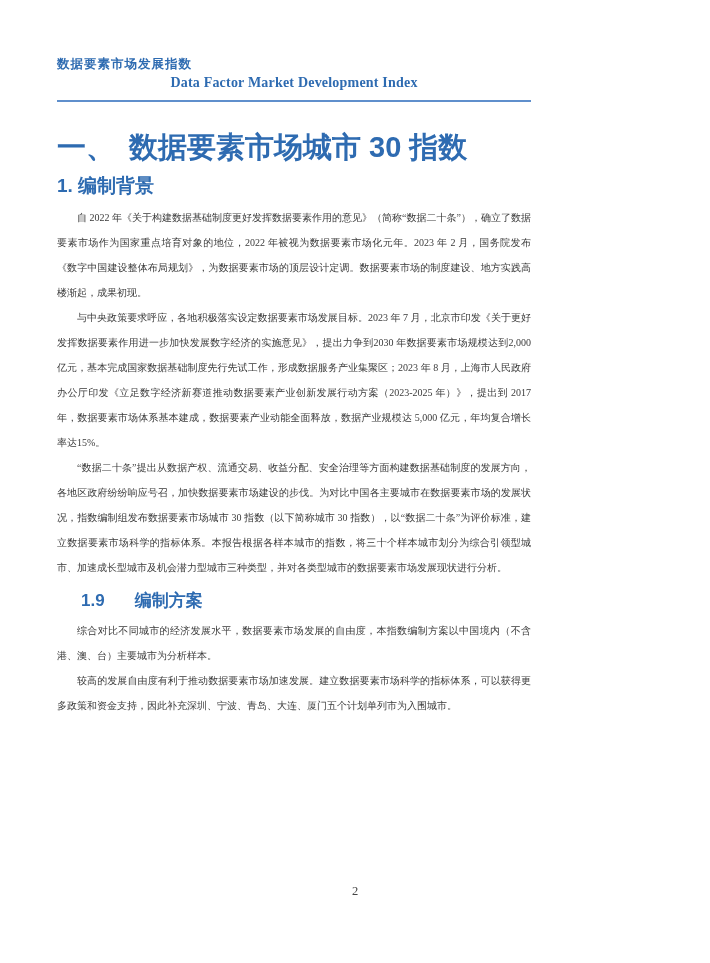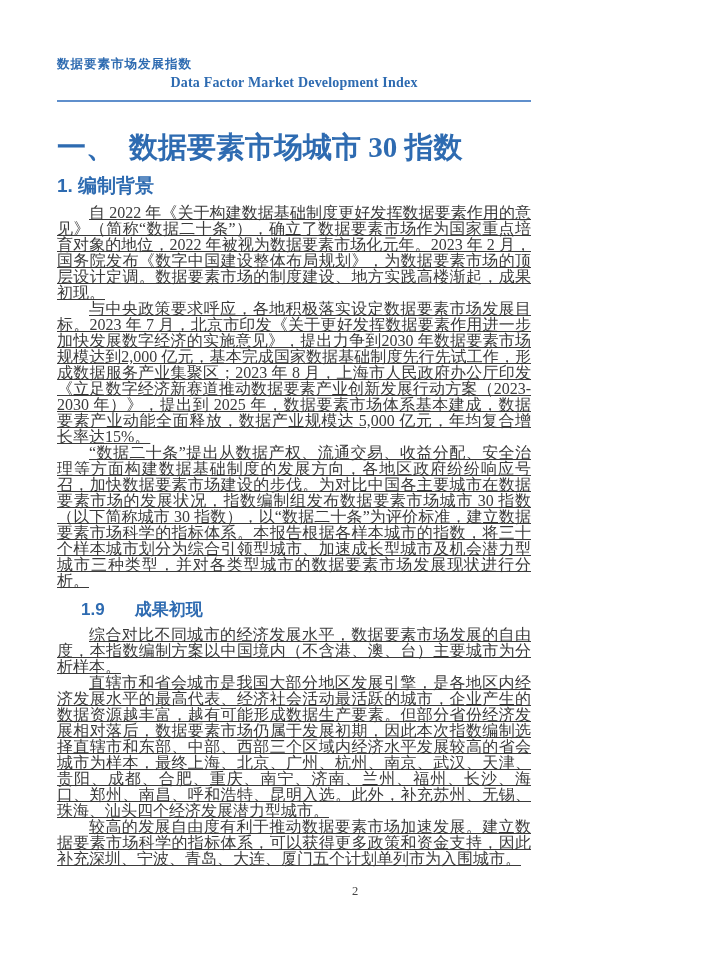--- a/index.html
+++ b/index.html
@@ -27,45 +27,44 @@
     font-size:12.5px;font-weight:bold;color:var(--accent);
     letter-spacing:1px;line-height:16px;
   }
   .running-head .en{
     font-size:14px;font-weight:bold;color:var(--accent);
     line-height:18px;margin-top:2px;letter-spacing:0.2px;text-align:center;
   }
   
   .chapter-title{
     margin-top:26px;
-    font-family:Liberation Serif, serif;
+    font-family:Liberation Sans, sans-serif;
     font-size:29px;font-weight:bold;color:var(--accent);
     line-height:38px;white-space:nowrap;
   }
   .chapter-title .chapter-num{margin-right:14px;}
   
   .sec-heading{
     margin-top:7px;margin-bottom:6px;
     font-family:"Liberation Sans","DejaVu Sans",sans-serif;
     font-size:19px;font-weight:bold;color:var(--accent);
     line-height:26px;
   }
   .sub-heading{
     margin-top:9px;margin-bottom:5px;margin-left:24px;
     font-family:"Liberation Sans","DejaVu Sans",sans-serif;
     font-size:17px;font-weight:bold;color:var(--accent);
     line-height:24px;
   }
   .sub-heading .sub-num{margin-right:30px;}
   
   .body-p{
-    font-size:16px;line-height:16px;color:var(--body-text);
+    font-size:10px;line-height:25px;color:var(--body-text);
     text-align:justify;text-indent:2em;
     word-break:break-all;
-    text-decoration:underline;
   }
   
   .page-number{
     position:absolute;left:0;top:884px;width:710px;
     text-align:center;font-size:12.5px;color:#444444;
   }
 </style>
 </head>
 <body>
 
@@ -74,25 +73,24 @@
   <header class="running-head">
     <div class="zh">数据要素市场发展指数</div>
     <div class="en">Data Factor Market Development Index</div>
   </header>
 
   <h1 class="chapter-title"><span class="chapter-num">一、</span><span>数据要素市场城市 30 指数</span></h1>
 
   <h2 class="sec-heading">1. 编制背景</h2>
 
   <p class="body-p">自 2022 年《关于构建数据基础制度更好发挥数据要素作用的意见》（简称“数据二十条”），确立了数据要素市场作为国家重点培育对象的地位，2022 年被视为数据要素市场化元年。2023 年 2 月，国务院发布《数字中国建设整体布局规划》，为数据要素市场的顶层设计定调。数据要素市场的制度建设、地方实践高楼渐起，成果初现。</p>
-  <p class="body-p">与中央政策要求呼应，各地积极落实设定数据要素市场发展目标。2023 年 7 月，北京市印发《关于更好发挥数据要素作用进一步加快发展数字经济的实施意见》，提出力争到2030 年数据要素市场规模达到2,000 亿元，基本完成国家数据基础制度先行先试工作，形成数据服务产业集聚区；2023 年 8 月，上海市人民政府办公厅印发《立足数字经济新赛道推动数据要素产业创新发展行动方案（2023-2030 年）》，提出到 2025 年，数据要素市场体系基本建成，数据要素产业动能全面释放，数据产业规模达 5,000 亿元，年均复合增长率达15%。</p>
+  <p class="body-p">与中央政策要求呼应，各地积极落实设定数据要素市场发展目标。2023 年 7 月，北京市印发《关于更好发挥数据要素作用进一步加快发展数字经济的实施意见》，提出力争到2030 年数据要素市场规模达到2,000 亿元，基本完成国家数据基础制度先行先试工作，形成数据服务产业集聚区；2023 年 8 月，上海市人民政府办公厅印发《立足数字经济新赛道推动数据要素产业创新发展行动方案（2023-2025 年）》，提出到 2017 年，数据要素市场体系基本建成，数据要素产业动能全面释放，数据产业规模达 5,000 亿元，年均复合增长率达15%。</p>
   <p class="body-p">“数据二十条”提出从数据产权、流通交易、收益分配、安全治理等方面构建数据基础制度的发展方向，各地区政府纷纷响应号召，加快数据要素市场建设的步伐。为对比中国各主要城市在数据要素市场的发展状况，指数编制组发布数据要素市场城市 30 指数（以下简称城市 30 指数），以“数据二十条”为评价标准，建立数据要素市场科学的指标体系。本报告根据各样本城市的指数，将三十个样本城市划分为综合引领型城市、加速成长型城市及机会潜力型城市三种类型，并对各类型城市的数据要素市场发展现状进行分析。</p>
 
 
-  <h3 class="sub-heading"><span class="sub-num">1.9</span><span>成果初现</span></h3>
+  <h3 class="sub-heading"><span class="sub-num">1.9</span><span>编制方案</span></h3>
 
   <p class="body-p">综合对比不同城市的经济发展水平，数据要素市场发展的自由度，本指数编制方案以中国境内（不含港、澳、台）主要城市为分析样本。</p>
-  <p class="body-p">直辖市和省会城市是我国大部分地区发展引擎，是各地区内经济发展水平的最高代表、经济社会活动最活跃的城市，企业产生的数据资源越丰富，越有可能形成数据生产要素。但部分省份经济发展相对落后，数据要素市场仍属于发展初期，因此本次指数编制选择直辖市和东部、中部、西部三个区域内经济水平发展较高的省会城市为样本，最终上海、北京、广州、杭州、南京、武汉、天津、贵阳、成都、合肥、重庆、南宁、济南、兰州、福州、长沙、海口、郑州、南昌、呼和浩特、昆明入选。此外，补充苏州、无锡、珠海、汕头四个经济发展潜力型城市。</p>
   <p class="body-p">较高的发展自由度有利于推动数据要素市场加速发展。建立数据要素市场科学的指标体系，可以获得更多政策和资金支持，因此补充深圳、宁波、青岛、大连、厦门五个计划单列市为入围城市。</p>
 
   <div class="page-number">2</div>
 
 </div>
 
 </body></html>

